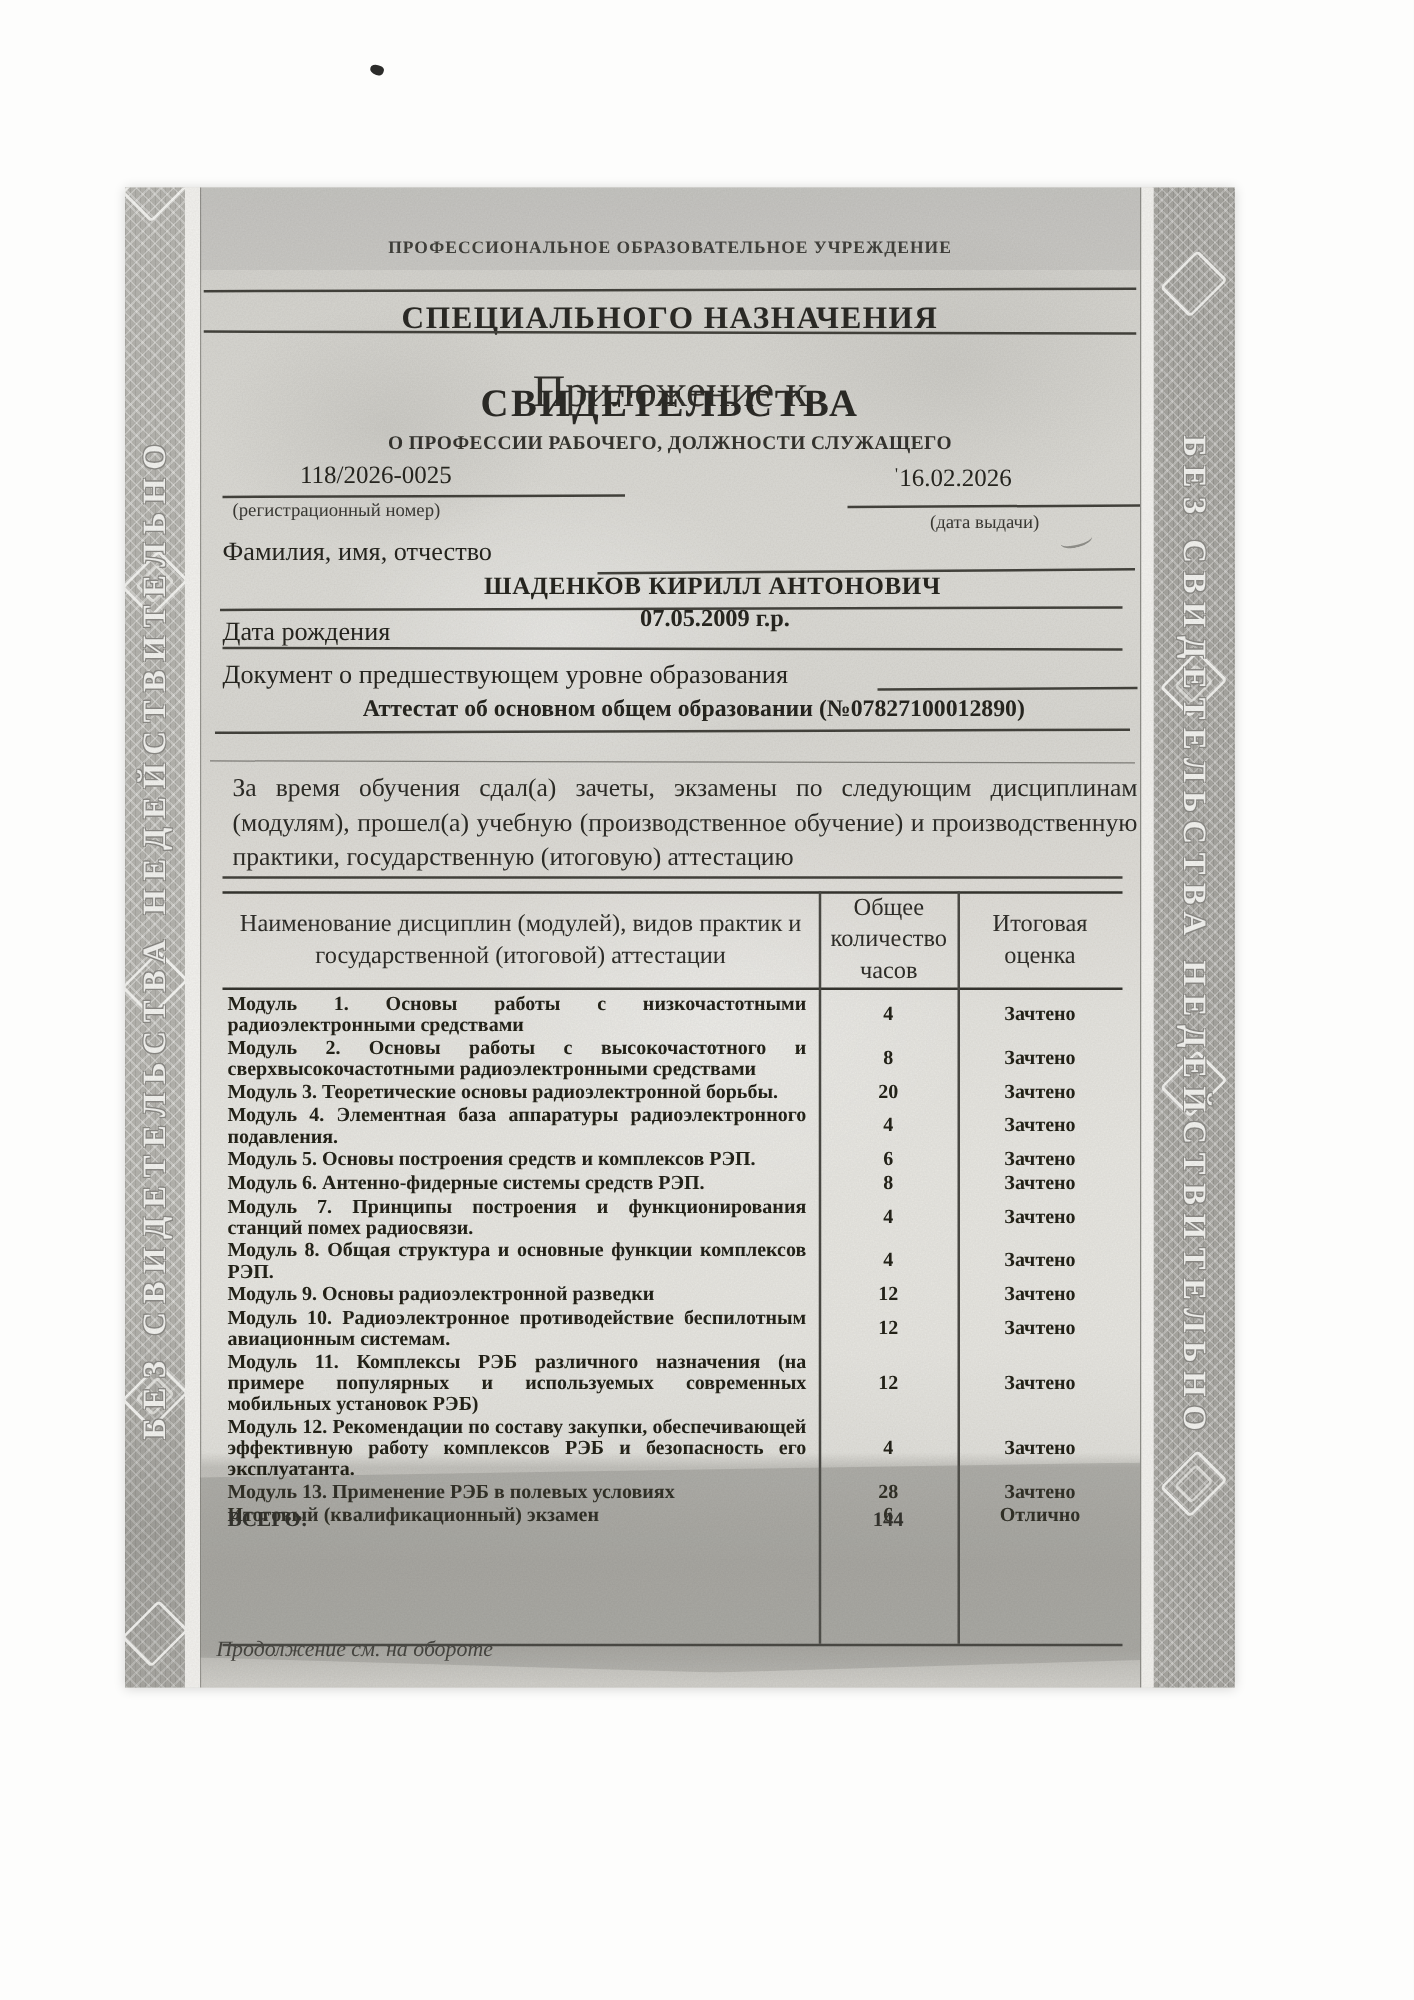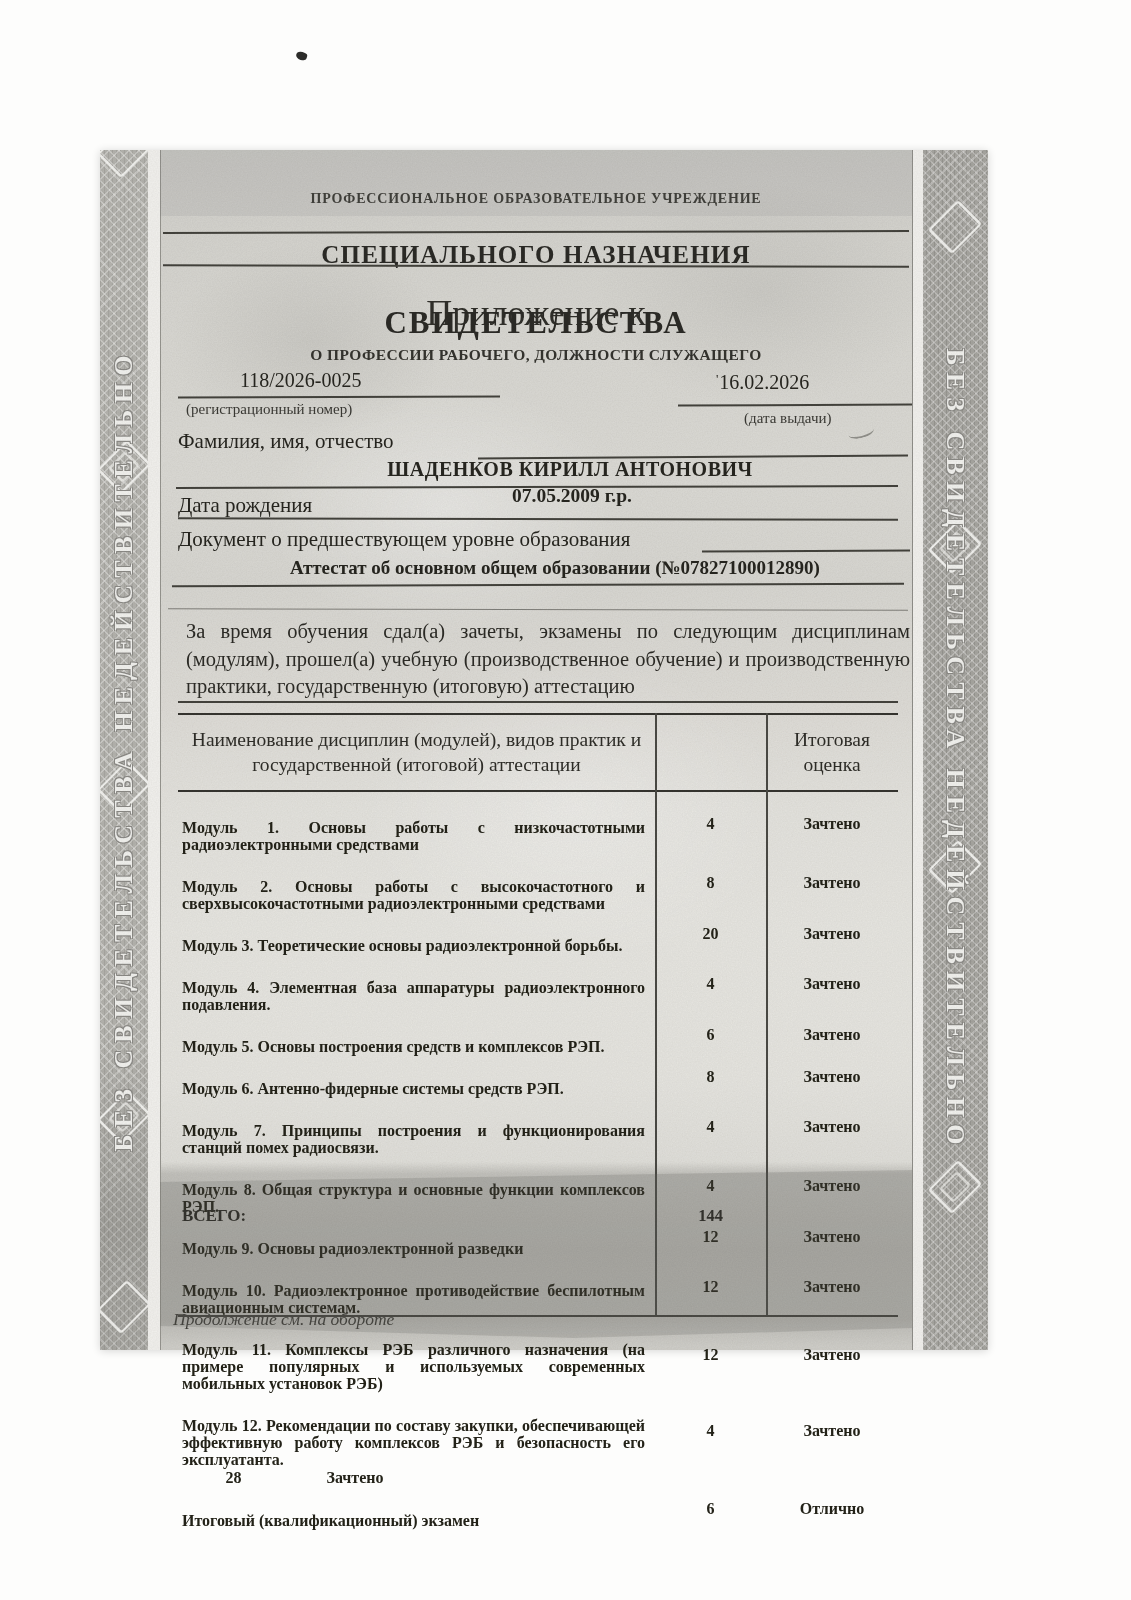--- a/index.html
+++ b/index.html
@@ -99,21 +99,21 @@
   #t-v2{left:606px;top:563px;width:1.6px;height:602px;background:#4a4944;}
   .th{top:563px;height:77px;display:flex;align-items:center;justify-content:center;text-align:center;
     font-size:19.5px;line-height:25px;color:#2e2d28;}
   #th-name{left:20px;width:473px;}
   #th-hours{left:497px;width:108px;}
   #th-grade{left:608px;width:128px;}
 
   #rows{left:18px;top:645px;width:720px;}
   .trow{display:flex;margin-bottom:1px;}
   .c-name{width:477px;box-sizing:border-box;padding:0 10px 0 4px;
-    font-size:16px;font-weight:bold;line-height:17px;text-align:justify;text-align-last:left;color:#232218;margin-top:24px;}
+    font-size:16px;font-weight:bold;line-height:17px;text-align:justify;text-align-last:left;color:#232218;}
   .c-hours{width:111px;text-align:center;font-size:16px;font-weight:bold;align-self:center;color:#232218;}
   .c-grade{width:132px;text-align:center;font-size:16px;font-weight:bold;align-self:center;color:#232218;}
   #total-row{left:18px;top:1056px;width:720px;display:flex;}
   #total-label{width:477px;box-sizing:border-box;padding-left:4px;font-size:17px;font-weight:bold;}
   #total-hours{width:111px;text-align:center;font-size:16.5px;font-weight:bold;}
 
   #footer-note{left:13px;top:1159px;font-size:17.5px;font-style:italic;color:#3e3d38;}
 
   #pen-mark{left:688px;top:276px;width:26px;height:10px;border-bottom:2px solid rgba(72,71,66,.5);
     border-radius:0 0 100% 100%;transform:rotate(-14deg);}
@@ -192,20 +192,21 @@
 
       <div class="abs line" id="rule-above-table"></div>
 
       <div class="abs" id="t-top"></div>
       <div class="abs" id="t-mid"></div>
       <div class="abs" id="t-bot"></div>
       <div class="abs" id="t-v1"></div>
       <div class="abs" id="t-v2"></div>
 
       <div class="abs th" id="th-name">Наименование дисциплин (модулей), видов практик и государственной (итоговой) аттестации</div>
+      <div class="abs th" id="th-hours">Общее количество часов</div>
       <div class="abs th" id="th-grade">Итоговая оценка</div>
 
       <div class="abs" id="rows">
           <div class="trow">
             <div class="c-name">Модуль 1. Основы работы с низкочастотными радиоэлектронными средствами</div>
             <div class="c-hours">4</div>
             <div class="c-grade">Зачтено</div>
           </div>
           <div class="trow">
             <div class="c-name">Модуль 2. Основы работы с высокочастотного и сверхвысокочастотными радиоэлектронными средствами</div>
@@ -256,20 +257,21 @@
             <div class="c-name">Модуль 11. Комплексы РЭБ различного назначения (на примере популярных и используемых современных мобильных установок РЭБ)</div>
             <div class="c-hours">12</div>
             <div class="c-grade">Зачтено</div>
           </div>
           <div class="trow">
             <div class="c-name">Модуль 12. Рекомендации по составу закупки, обеспечивающей эффективную работу комплексов РЭБ и безопасность его эксплуатанта.</div>
             <div class="c-hours">4</div>
             <div class="c-grade">Зачтено</div>
           </div>
           <div class="trow">
+            <div class="c-name">Модуль 13. Применение РЭБ в полевых условиях</div>
             <div class="c-hours">28</div>
             <div class="c-grade">Зачтено</div>
           </div>
           <div class="trow">
             <div class="c-name">Итоговый (квалификационный) экзамен</div>
             <div class="c-hours">6</div>
             <div class="c-grade">Отлично</div>
           </div>
         </div>
 

